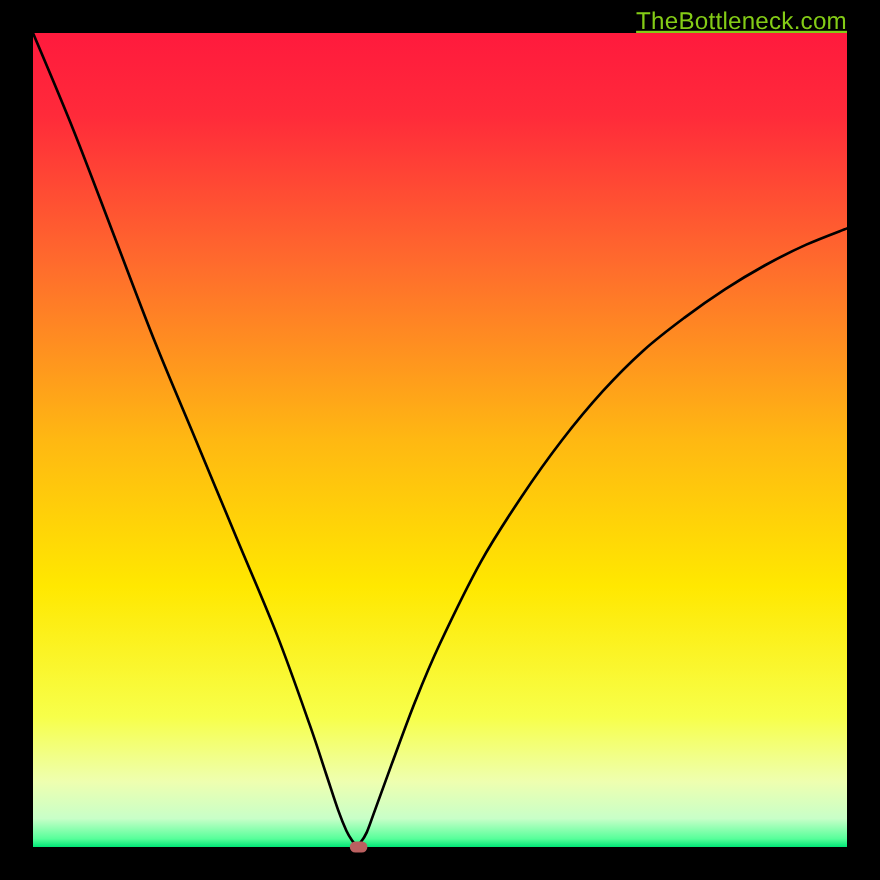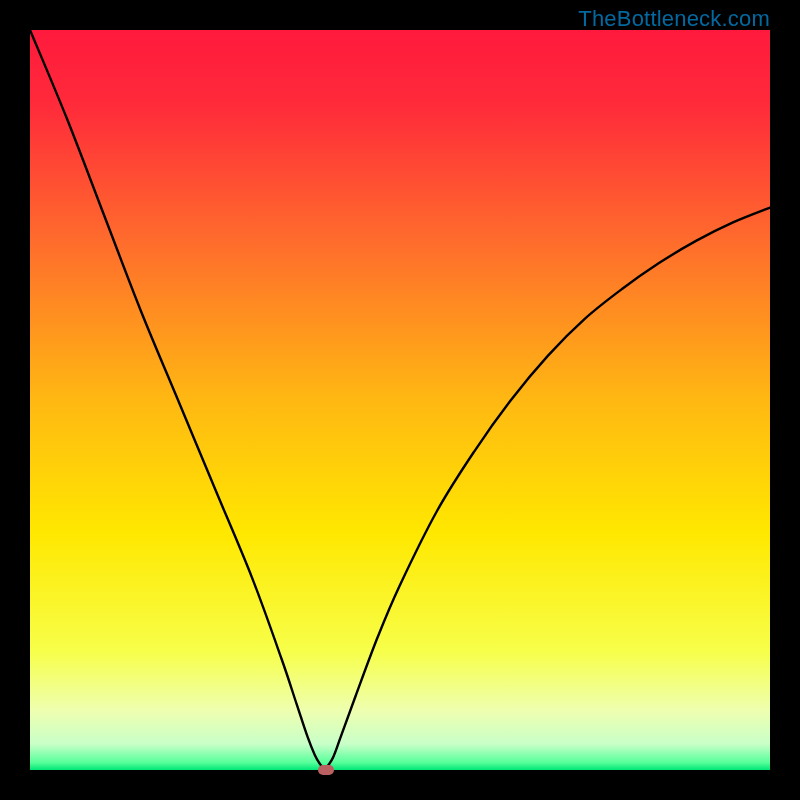--- a/index.html
+++ b/index.html
@@ -28,24 +28,25 @@
   .gradient-bg {
     position: absolute;
     top: 0; left: 0;
     width: 740px;
     height: 740px;
   }
   .watermark {
     position: absolute;
     top: 6px;
     right: 30px;
-    color: #0369a1;
+    color: #84cc16;
     font-size: 22px;
     font-weight: 500;
     letter-spacing: 0.2px;
+    text-decoration: underline;
   }
   .curve-svg {
     position: absolute;
     top: 0; left: 0;
     width: 740px;
     height: 740px;
     overflow: visible;
   }
   .marker {
     position: absolute;

